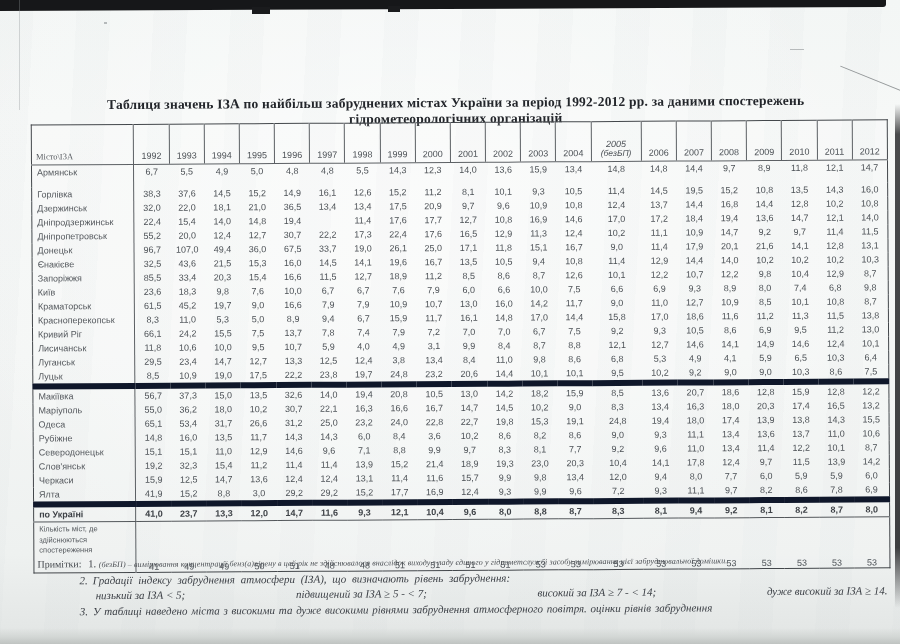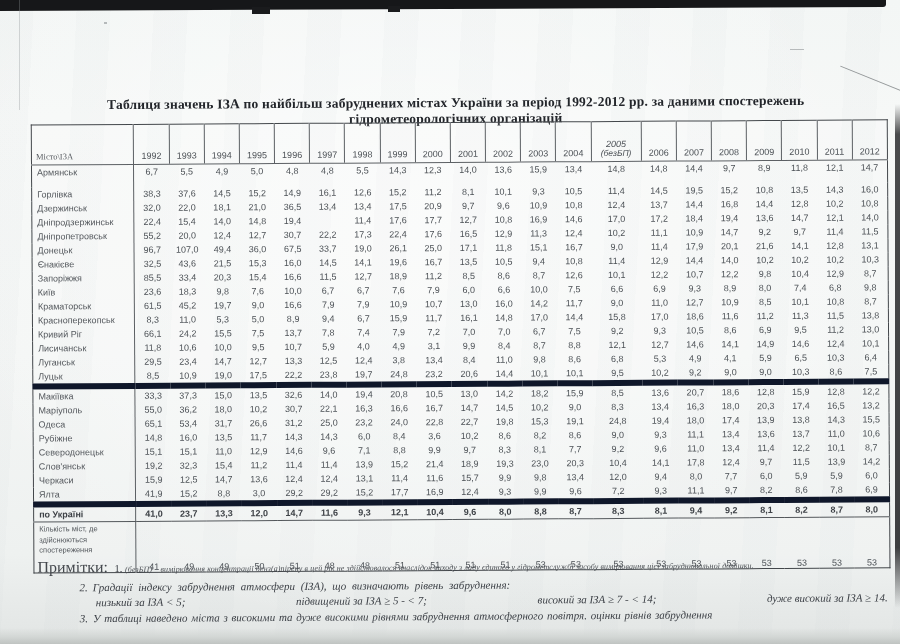--- a/index.html
+++ b/index.html
@@ -58,21 +58,21 @@
   .iza td.city-cell{text-align:left;padding-left:5px;border-right:1px solid #5c6064;color:#54585d;margin-top:44px;}
   .iza tr.first-row td{height:20px;vertical-align:top;padding-top:2px;}
   .iza tr.rule-bottom td{border-bottom:6px solid #0f172a;}
   .iza tr.summary td{border-top:1.2px solid #54585c;border-bottom:1.2px solid #54585c;font-weight:bold;color:#3e4247;}
   .iza tr.count td{height:48px;vertical-align:bottom;padding-bottom:0;}
   .iza td.count-label{font-size:7.5px;line-height:1.4;white-space:pre-line;vertical-align:top !important;padding-top:2px;}
   .iza .it{}
 
   .notes{position:absolute;left:34px;top:556px;width:856px;color:#3d4147;font-family:"Liberation Serif",serif;}
   .note-row1{font-size:10.5px;white-space:nowrap;}
-  .note-row1 .n1-label{font-size:16px;color:#44484d;}
+  .note-row1 .n1-label{font-size:10px;color:#44484d;}
   .note-row1 .n1-num{margin-left:4px;}
   .note-row1 .n1-text{font-style:italic;font-size:8px;color:#4a4e53;letter-spacing:.1px;}
   .note2{margin-top:5px;padding-left:42px;font-style:italic;font-size:11px;word-spacing:3px;}
   .gradations{margin-top:3px;padding-left:58px;display:flex;justify-content:space-between;width:792px;font-style:italic;font-size:11px;}
   .note3{margin-top:4px;padding-left:42px;font-style:italic;font-size:11px;word-spacing:1px;}
   .nnum{font-style:italic;margin-right:5px;}
 </style>
 </head>
 <body>
 
@@ -496,21 +496,21 @@
           <td>10,2</td>
           <td>9,2</td>
           <td>9,0</td>
           <td>9,0</td>
           <td>10,3</td>
           <td>8,6</td>
           <td>7,5</td>
         </tr>
         <tr>
           <td class="city-cell">Макіївка</td>
-          <td>33,3</td>
+          <td>56,7</td>
           <td>37,3</td>
           <td>15,0</td>
           <td>13,5</td>
           <td>32,6</td>
           <td>14,0</td>
           <td>19,4</td>
           <td>20,8</td>
           <td class="it">10,5</td>
           <td>13,0</td>
           <td>14,2</td>

